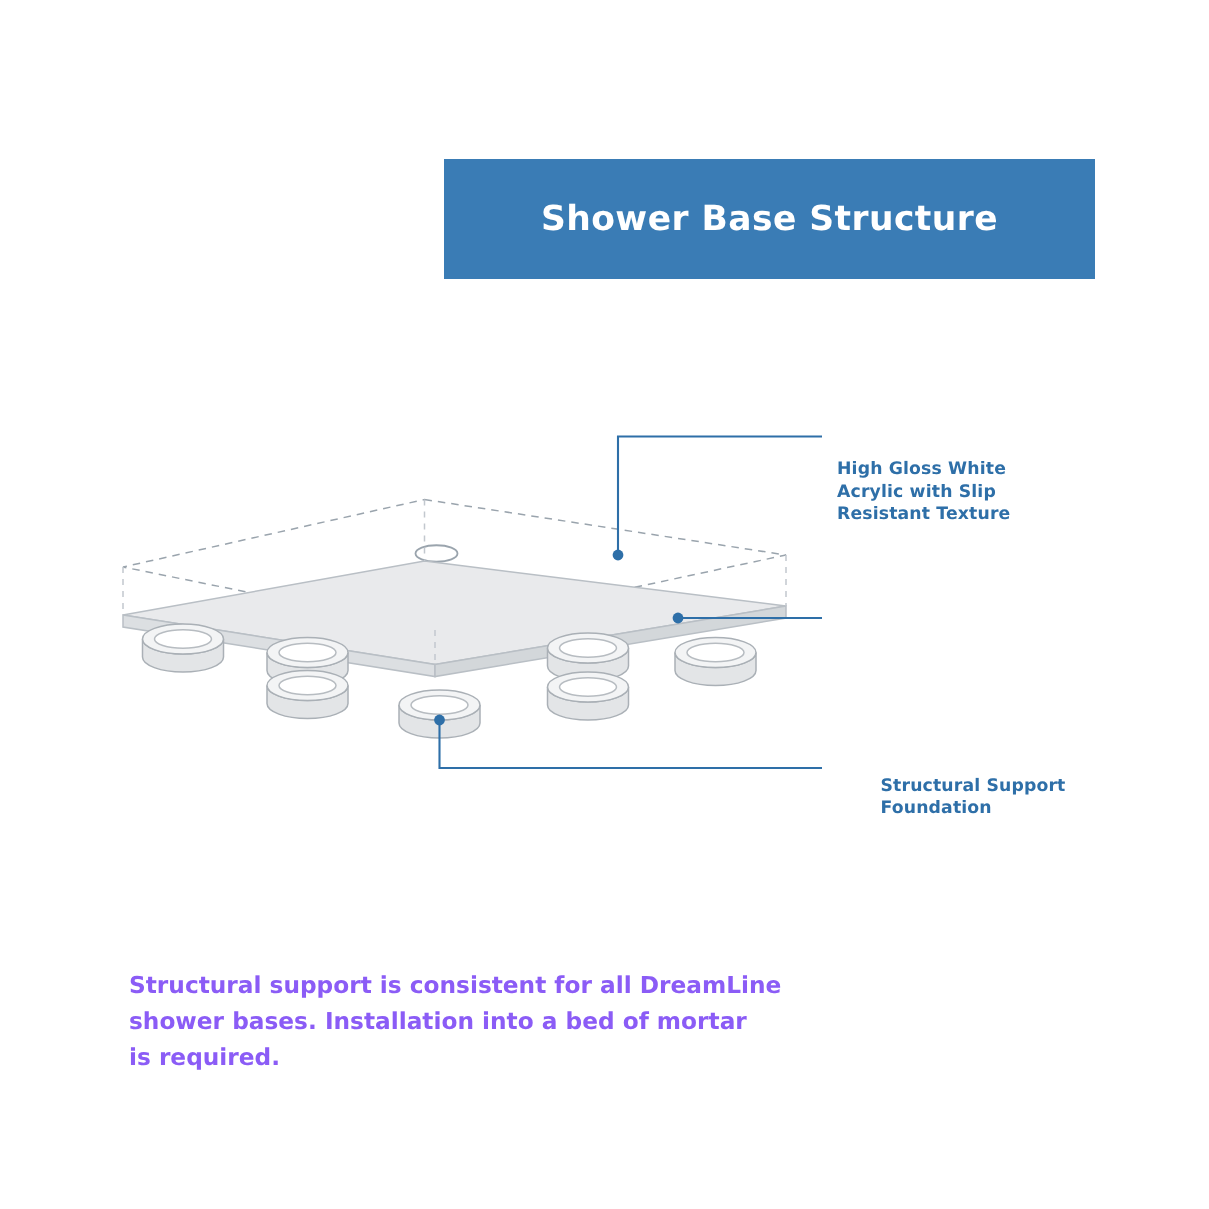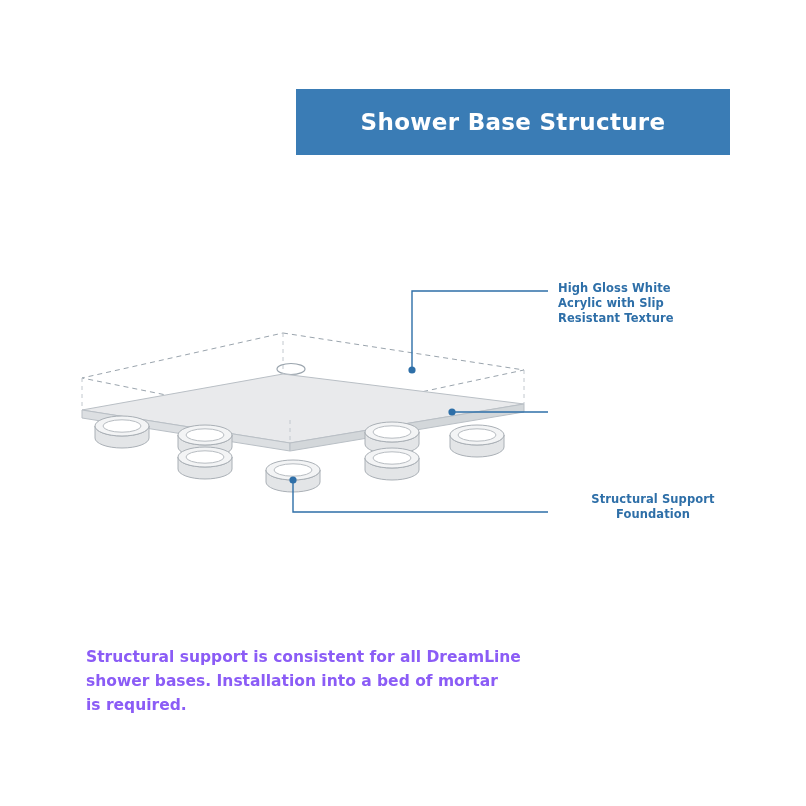--- a/index.html
+++ b/index.html
@@ -18,23 +18,23 @@
     position: relative;
     width: 806px;
     height: 806px;
     background: #ffffff;
   }
 
   
   .title-banner {
     position: absolute;
     left: 296px;
-    top: 89px;
+    top: 106px;
     width: 434px;
-    height: 66px;
+    height: 80px;
     background: #3a7cb5;
     display: flex;
     align-items: center;
     justify-content: center;
   }
   .title-banner .title-text {
     color: #ffffff;
     font-size: 23px;
     font-weight: bold;
     letter-spacing: 0.3px;
@@ -52,24 +52,25 @@
 
   
   .callout {
     position: absolute;
     color: #2e6fa8;
     font-size: 11.5px;
     font-weight: bold;
     line-height: 15px;
     letter-spacing: 0.1px;
     white-space: pre-line;
+    margin-top: 24px;
   }
   #callout-acrylic { left: 558px; top: 281px; width: 190px; }
   #callout-fiberglass { left: 558px; top: 400px; width: 190px; }
-  #callout-foundation { left: 558px; top: 492px; width: 190px; text-align: center; }
+  #callout-foundation { left: 587px; top: 492px; width: 190px; }
 
   
   .footer-note {
     position: absolute;
     left: 86px;
     top: 645px;
     width: 480px;
     color: #8b5cf6;
     font-size: 15.5px;
     font-weight: bold;

